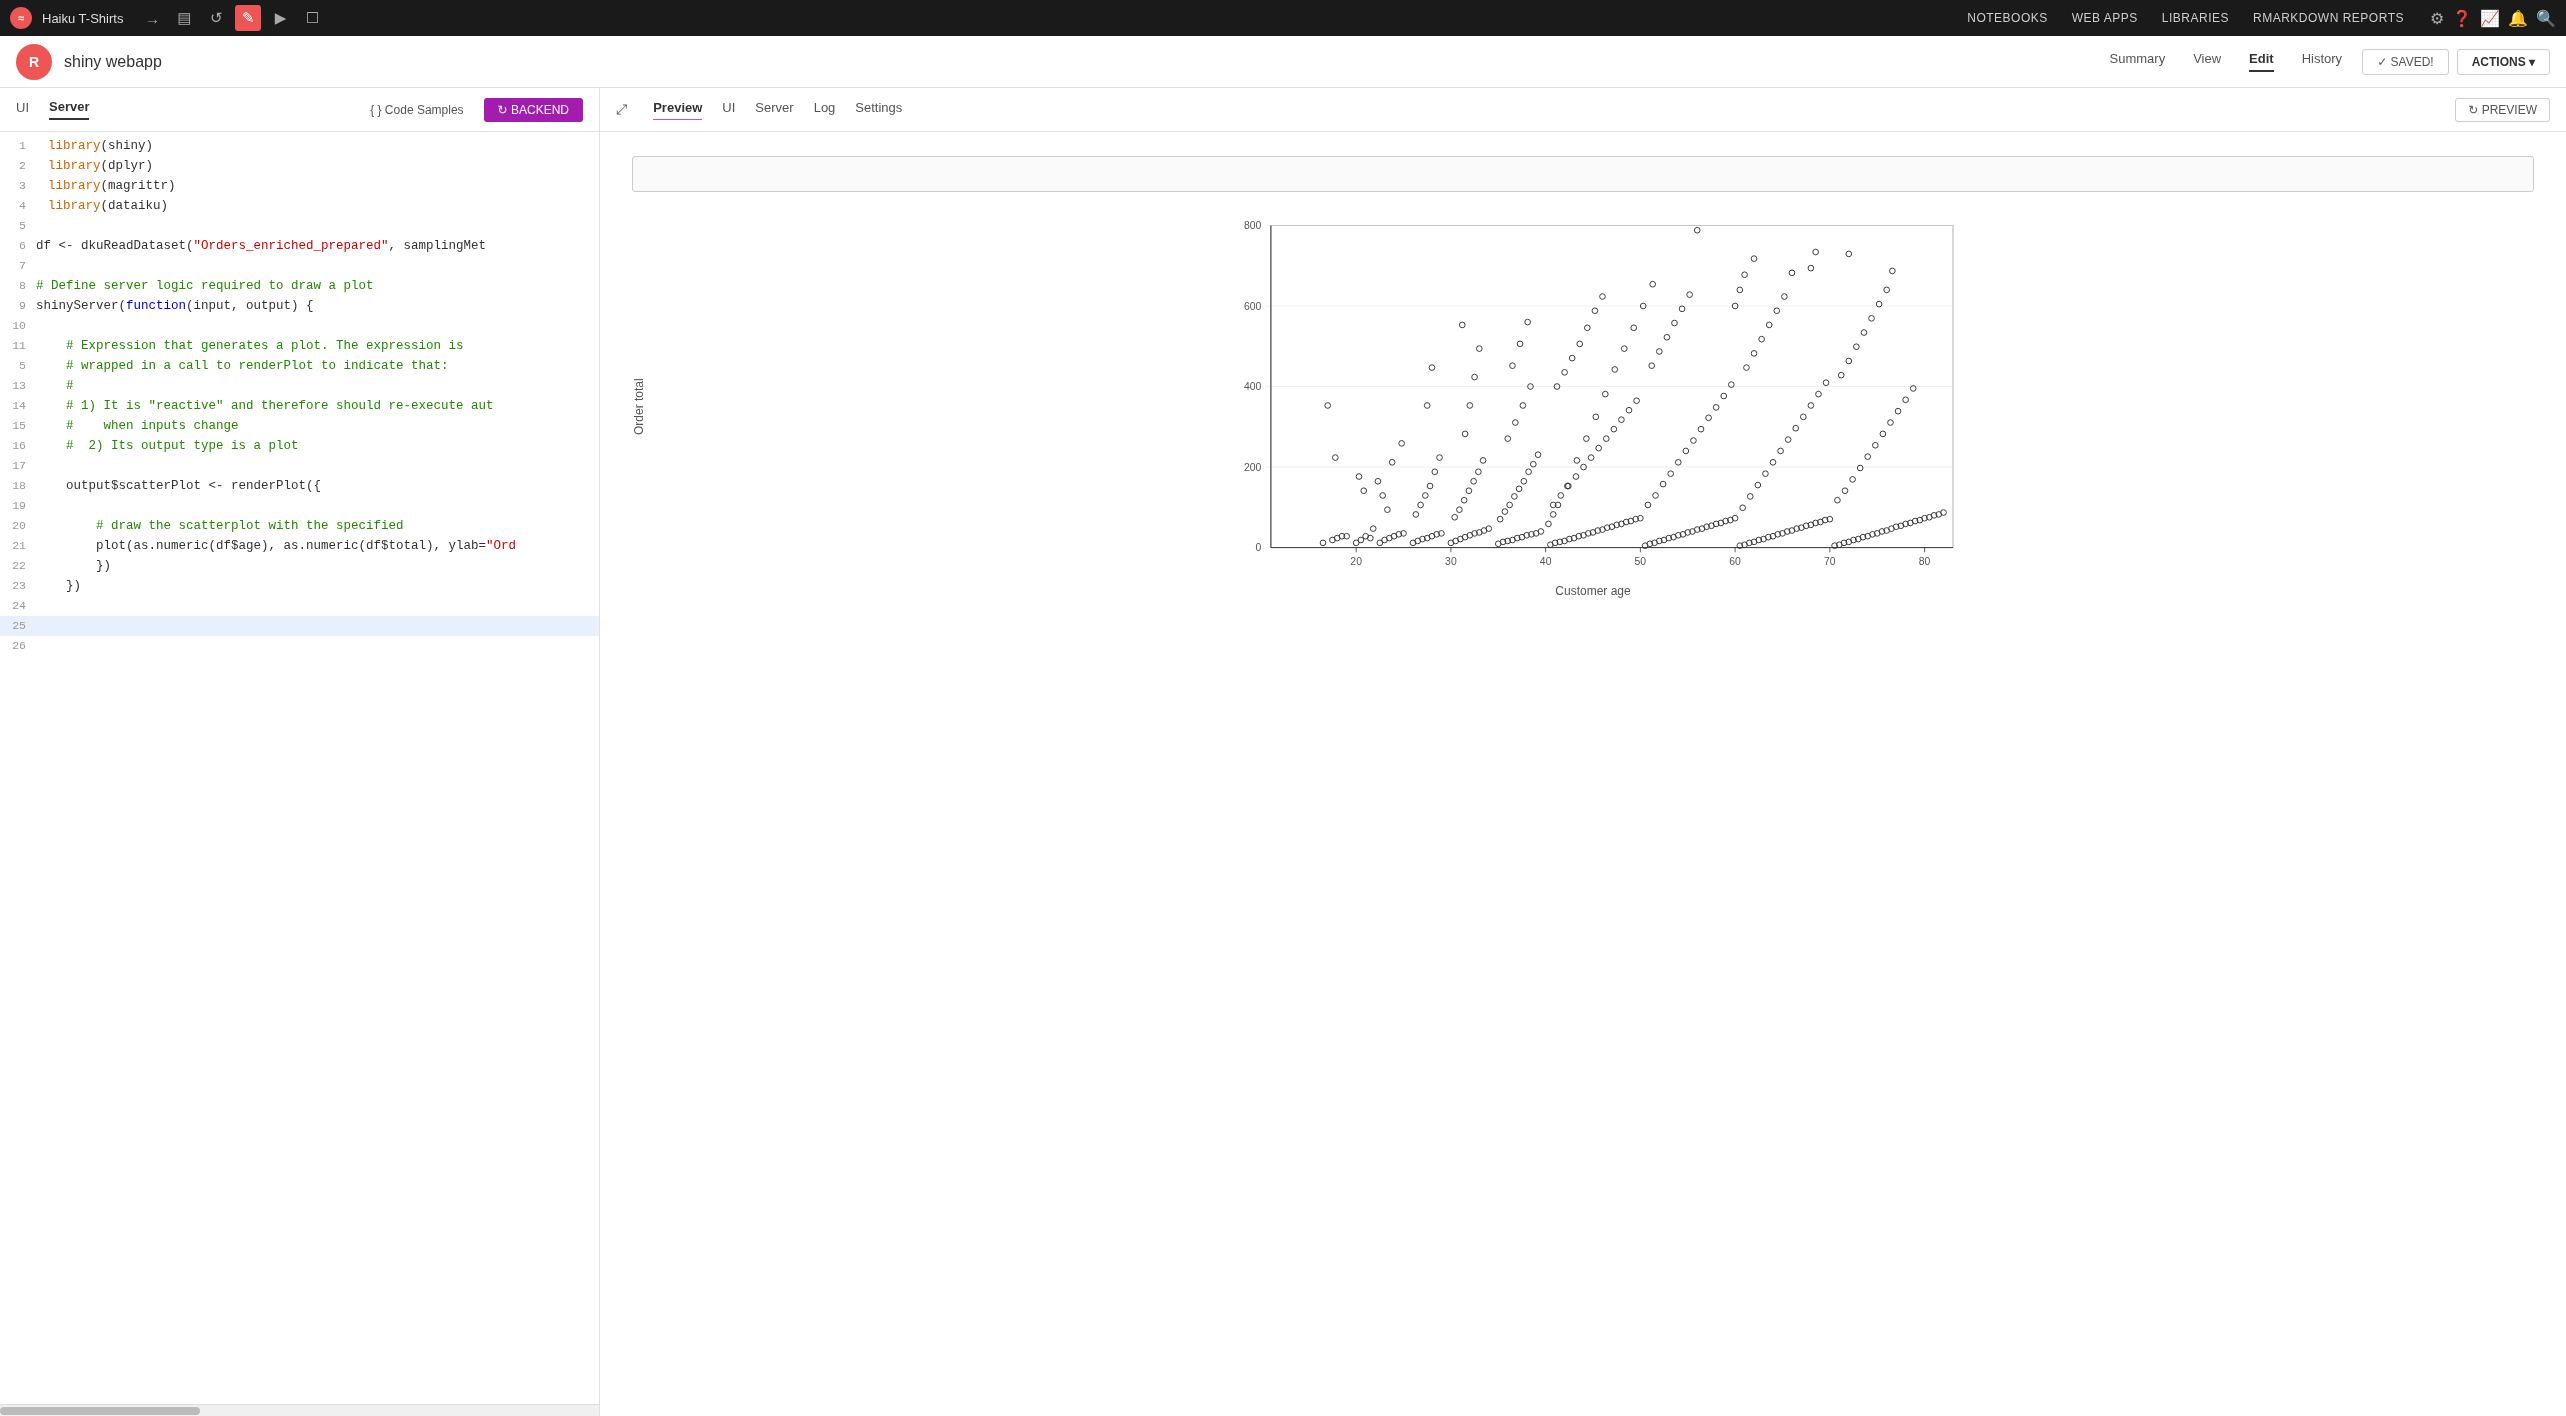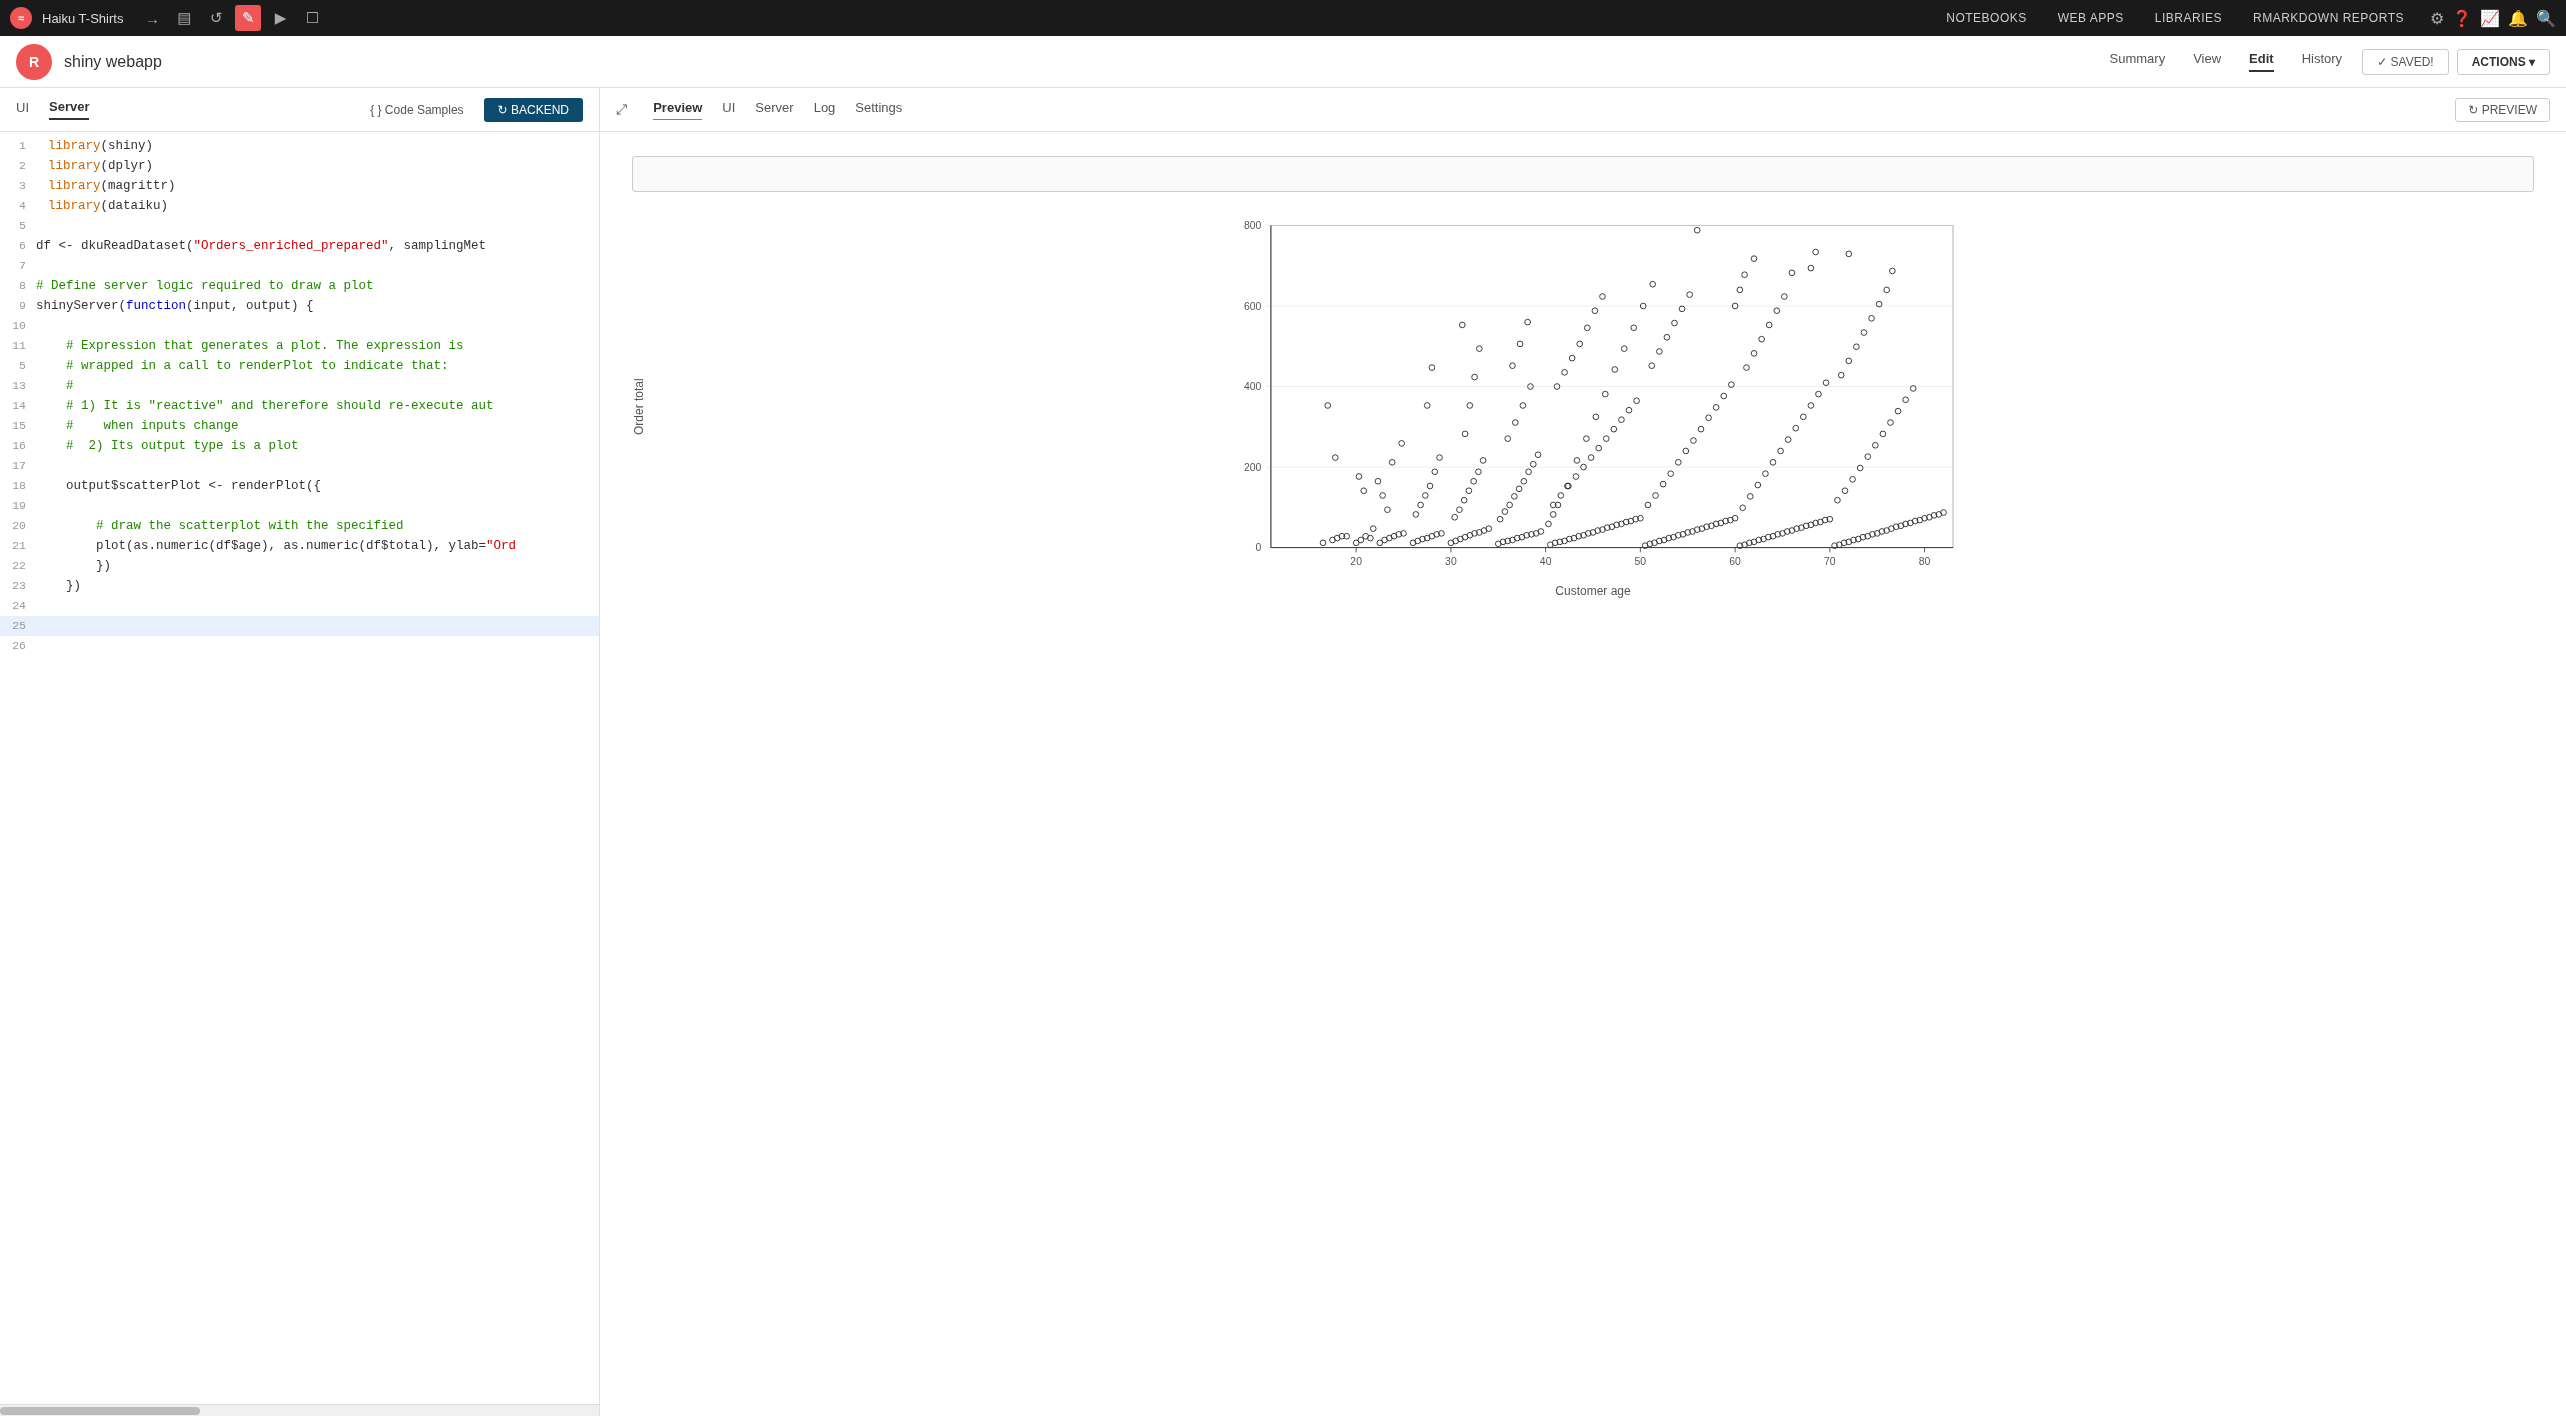--- a/index.html
+++ b/index.html
@@ -33,21 +33,21 @@
       display: flex; align-items: center; justify-content: center;
       color: #aaa; font-size: 15px; cursor: pointer;
     }
     .top-nav-icon.active {
       background: #e55;
       border-radius: 3px;
       color: white;
     }
     .top-nav-spacer { flex: 1; }
     .top-nav-menu {
-      display: flex; gap: 31px; margin: 8px 20px;
+      display: flex; gap: 24px; margin: 8px 20px;
     }
     .top-nav-menu-item {
       color: #ccc; font-size: 12px; cursor: pointer; letter-spacing: 0.5px;
     }
     .top-nav-right {
       display: flex; align-items: center; gap: 8px;
     }
     .top-nav-right-icon {
       color: #aaa; font-size: 16px; cursor: pointer;
     }
@@ -149,21 +149,21 @@
     }
     .left-tab-spacer { flex: 1; }
     .code-samples-btn {
       font-size: 12px;
       color: #555;
       cursor: pointer;
       border: none;
       background: none;
     }
     .backend-btn {
-      background: #0c4a6e;
+      background: #a21caf;
       color: white;
       border: none;
       padding: 5px 14px;
       font-size: 12px;
       cursor: pointer;
       border-radius: 3px;
       font-weight: 500;
     }
 
     

